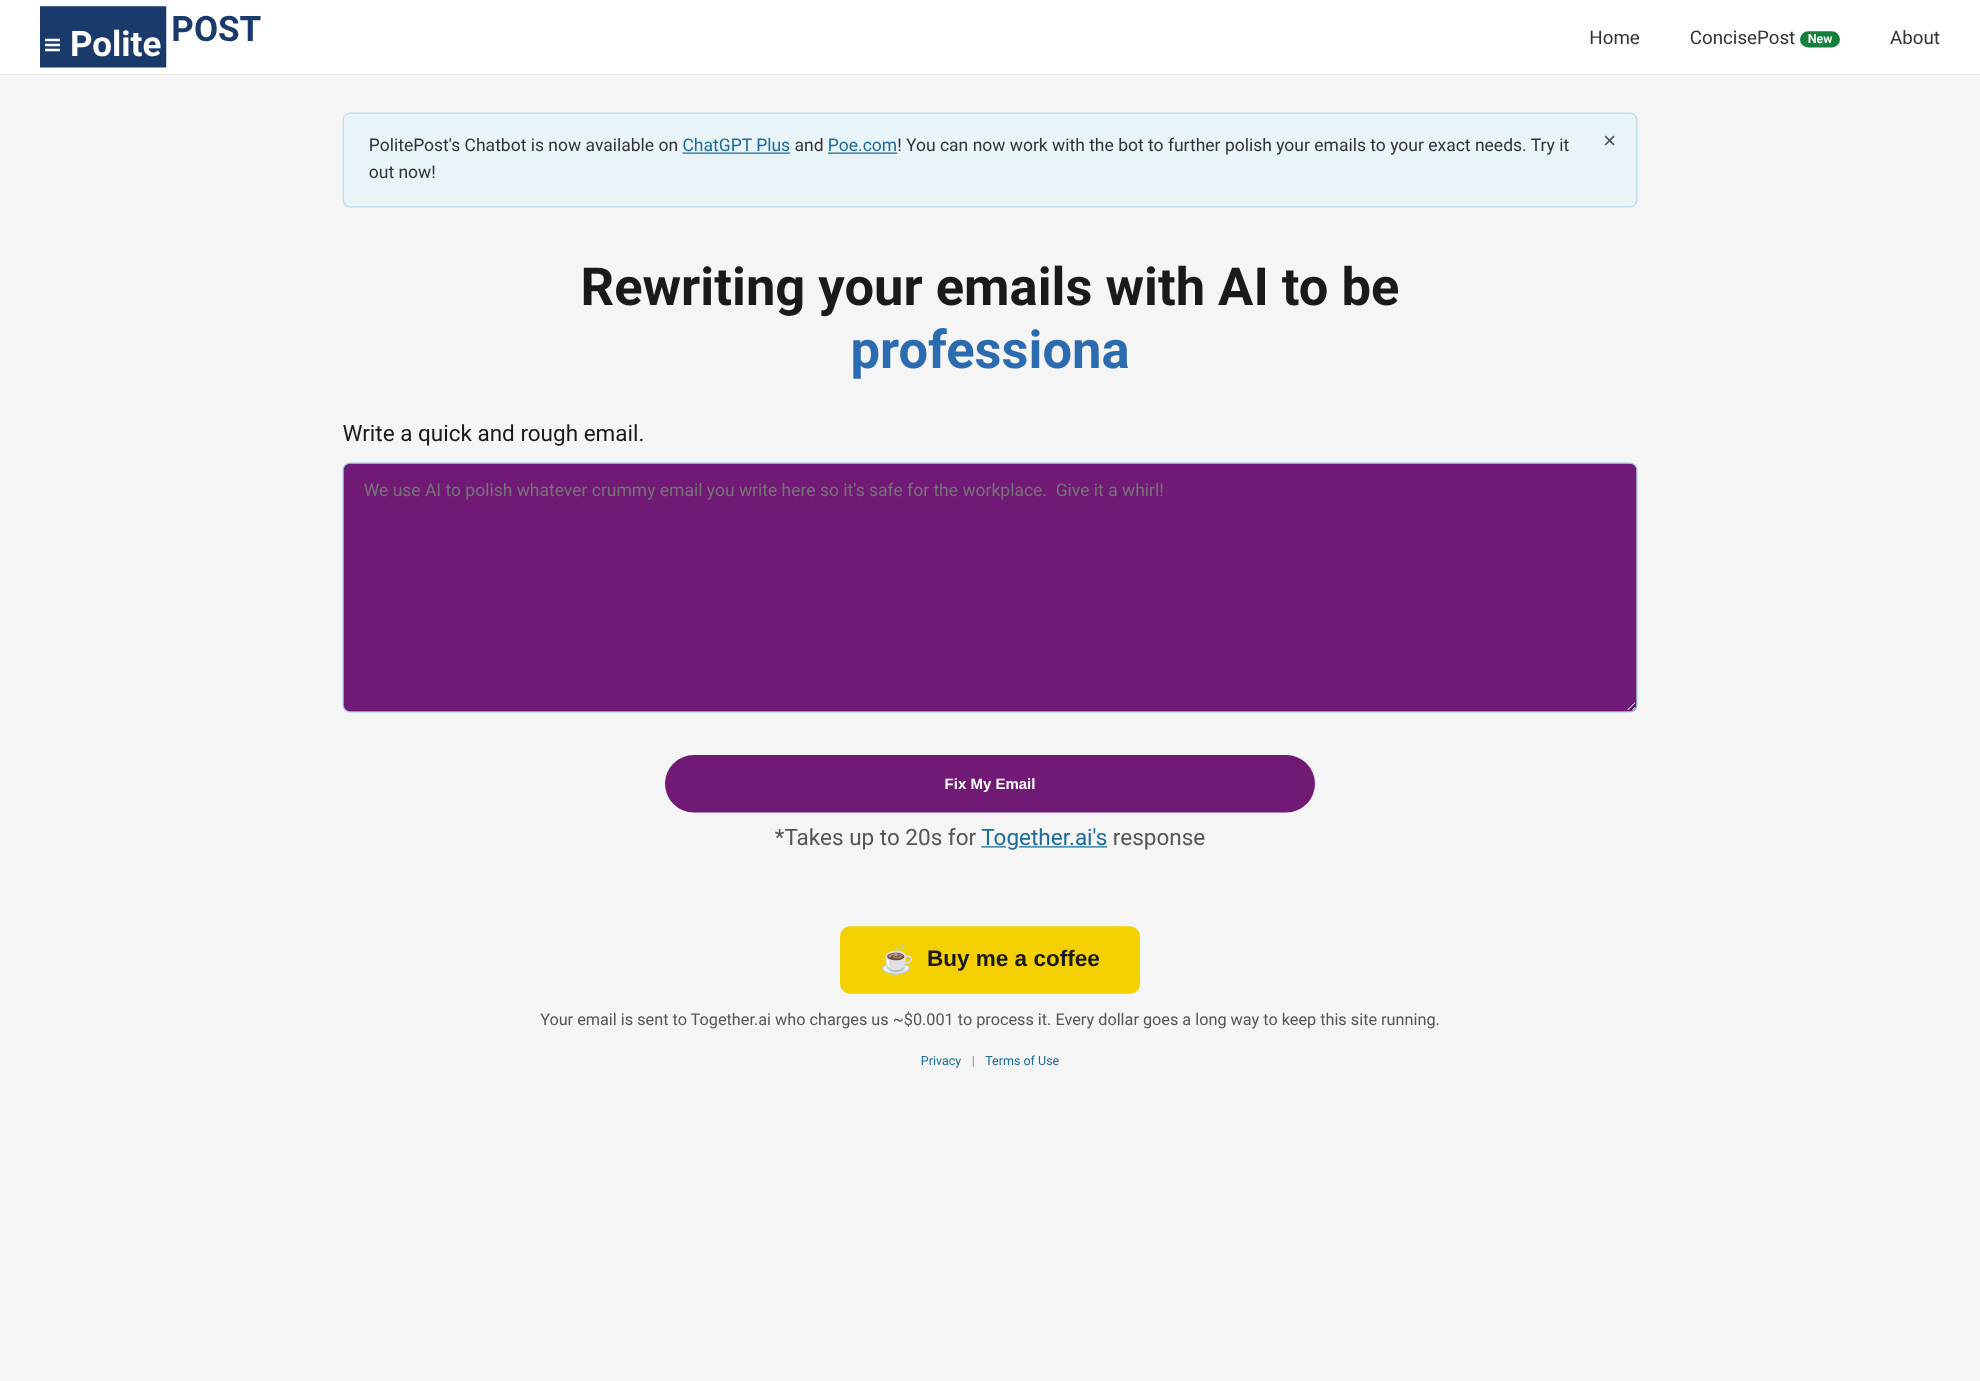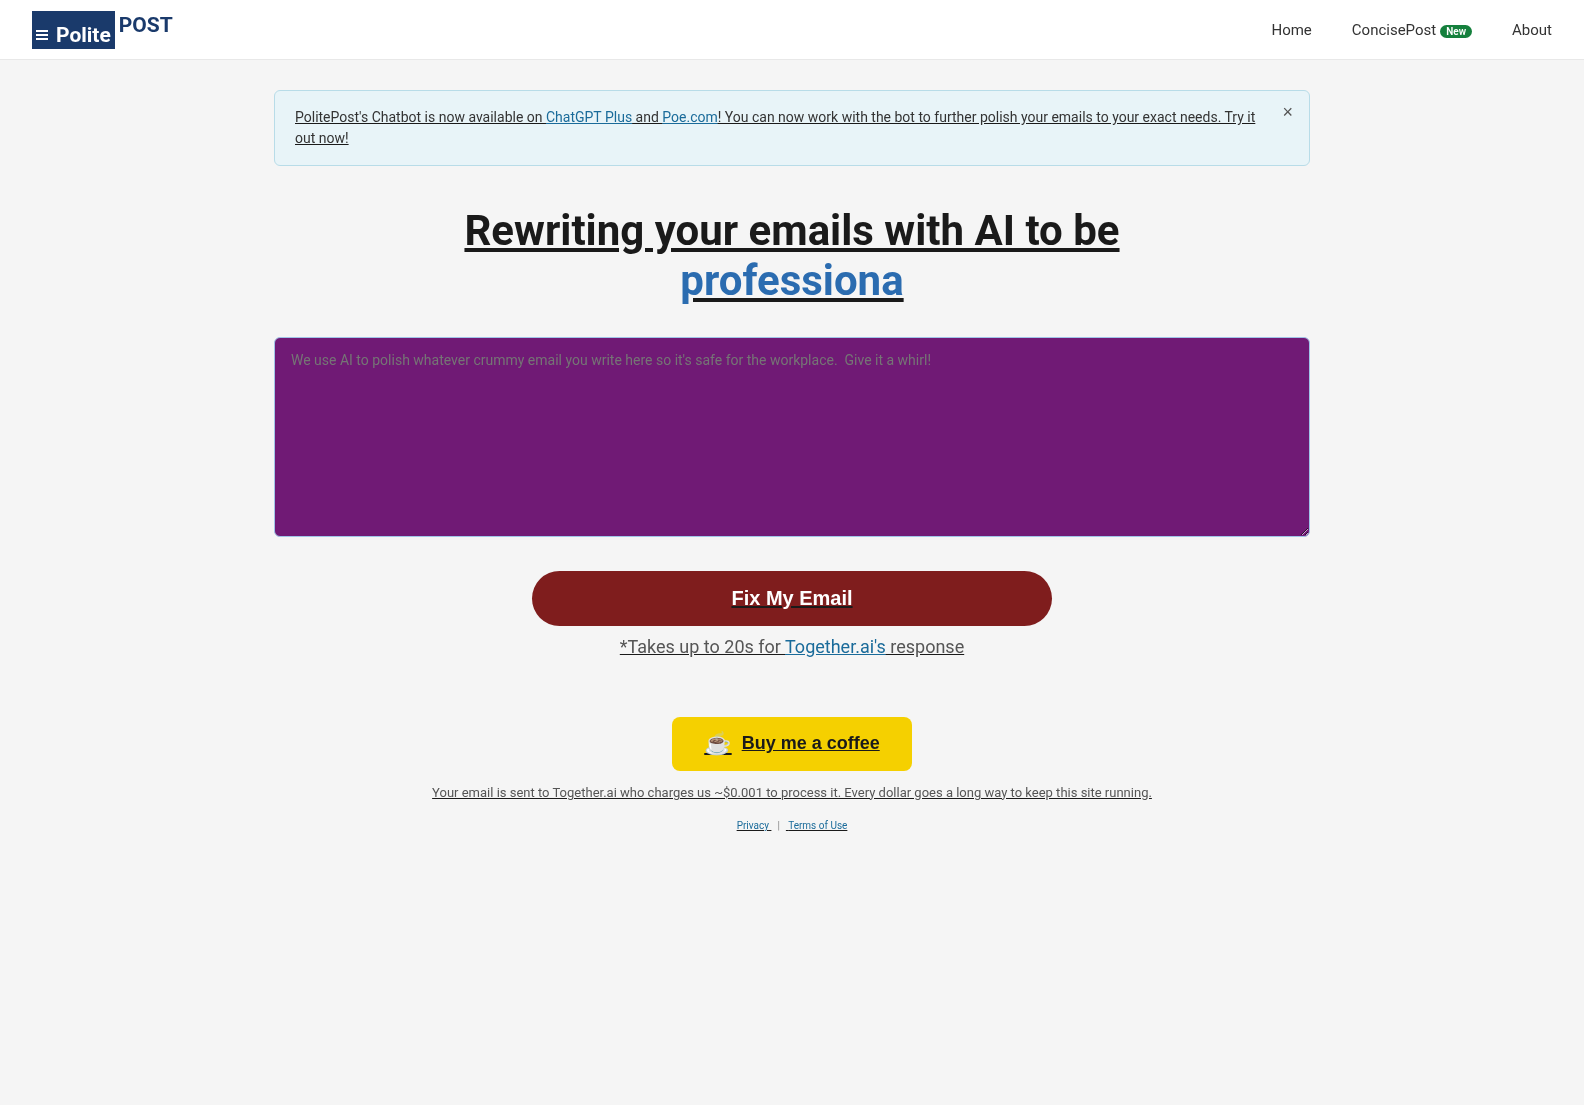--- a/index.html
+++ b/index.html
@@ -26,21 +26,21 @@
     }
 
     .logo-container {
       display: flex;
       align-items: center;
       margin-right: auto;
       text-decoration: none;
     }
 
     .logo-text {
-      font-size: 21px;
+      font-size: 28px;
       font-weight: 700;
       display: flex;
       justify-content: space-between;
     }
 
     .logo-polite {
       color: white;
       background-color: #1a3a6b;
       padding: 2px 4px;
     }
@@ -72,21 +72,20 @@
       border-radius: 10px;
       margin-left: 4px;
       vertical-align: middle;
     }
 
     
     .main {
       max-width: 1100px;
       margin: 0 auto;
       padding: 0 32px;
-      text-decoration: underline;
     }
 
     
     .banner {
       background-color: #e8f4f8;
       border: 1px solid #b8dce8;
       border-radius: 6px;
       padding: 16px 48px 16px 20px;
       margin: 30px 0;
       position: relative;
@@ -159,23 +158,23 @@
 
     
     .button-section {
       display: flex;
       flex-direction: column;
       align-items: center;
       margin: 24px 0;
     }
 
     .fix-email-btn {
-      background-color: #7f1d1d;
+      background-color: #701a75;
       color: white;
-      font-size: 20px;
+      font-size: 12px;
       font-weight: 600;
       border: none;
       border-radius: 50px;
       padding: 16px 0;
       width: 520px;
       cursor: pointer;
       transition: background 0.2s;
     }
 
     .response-note {
@@ -280,20 +279,21 @@
     </span>
     <button class="banner-close">×</button>
   </div>
 
   <div class="hero">
     <div class="hero-title">Rewriting your emails with AI to be</div>
     <div class="hero-subtitle">professiona</div>
   </div>
 
   <div class="email-section">
+    <label class="email-label">Write a quick and rough email.</label>
     <textarea class="email-textarea" placeholder="We use AI to polish whatever crummy email you write here so it's safe for the workplace.  Give it a whirl!" style=""></textarea>
   </div>
 
   <div class="button-section">
     <button class="fix-email-btn">Fix My Email</button>
     <p class="response-note">
       <span>*Takes up to 20s for </span><a href="#">Together.ai's</a><span> response</span>
     </p>
   </div>
 

